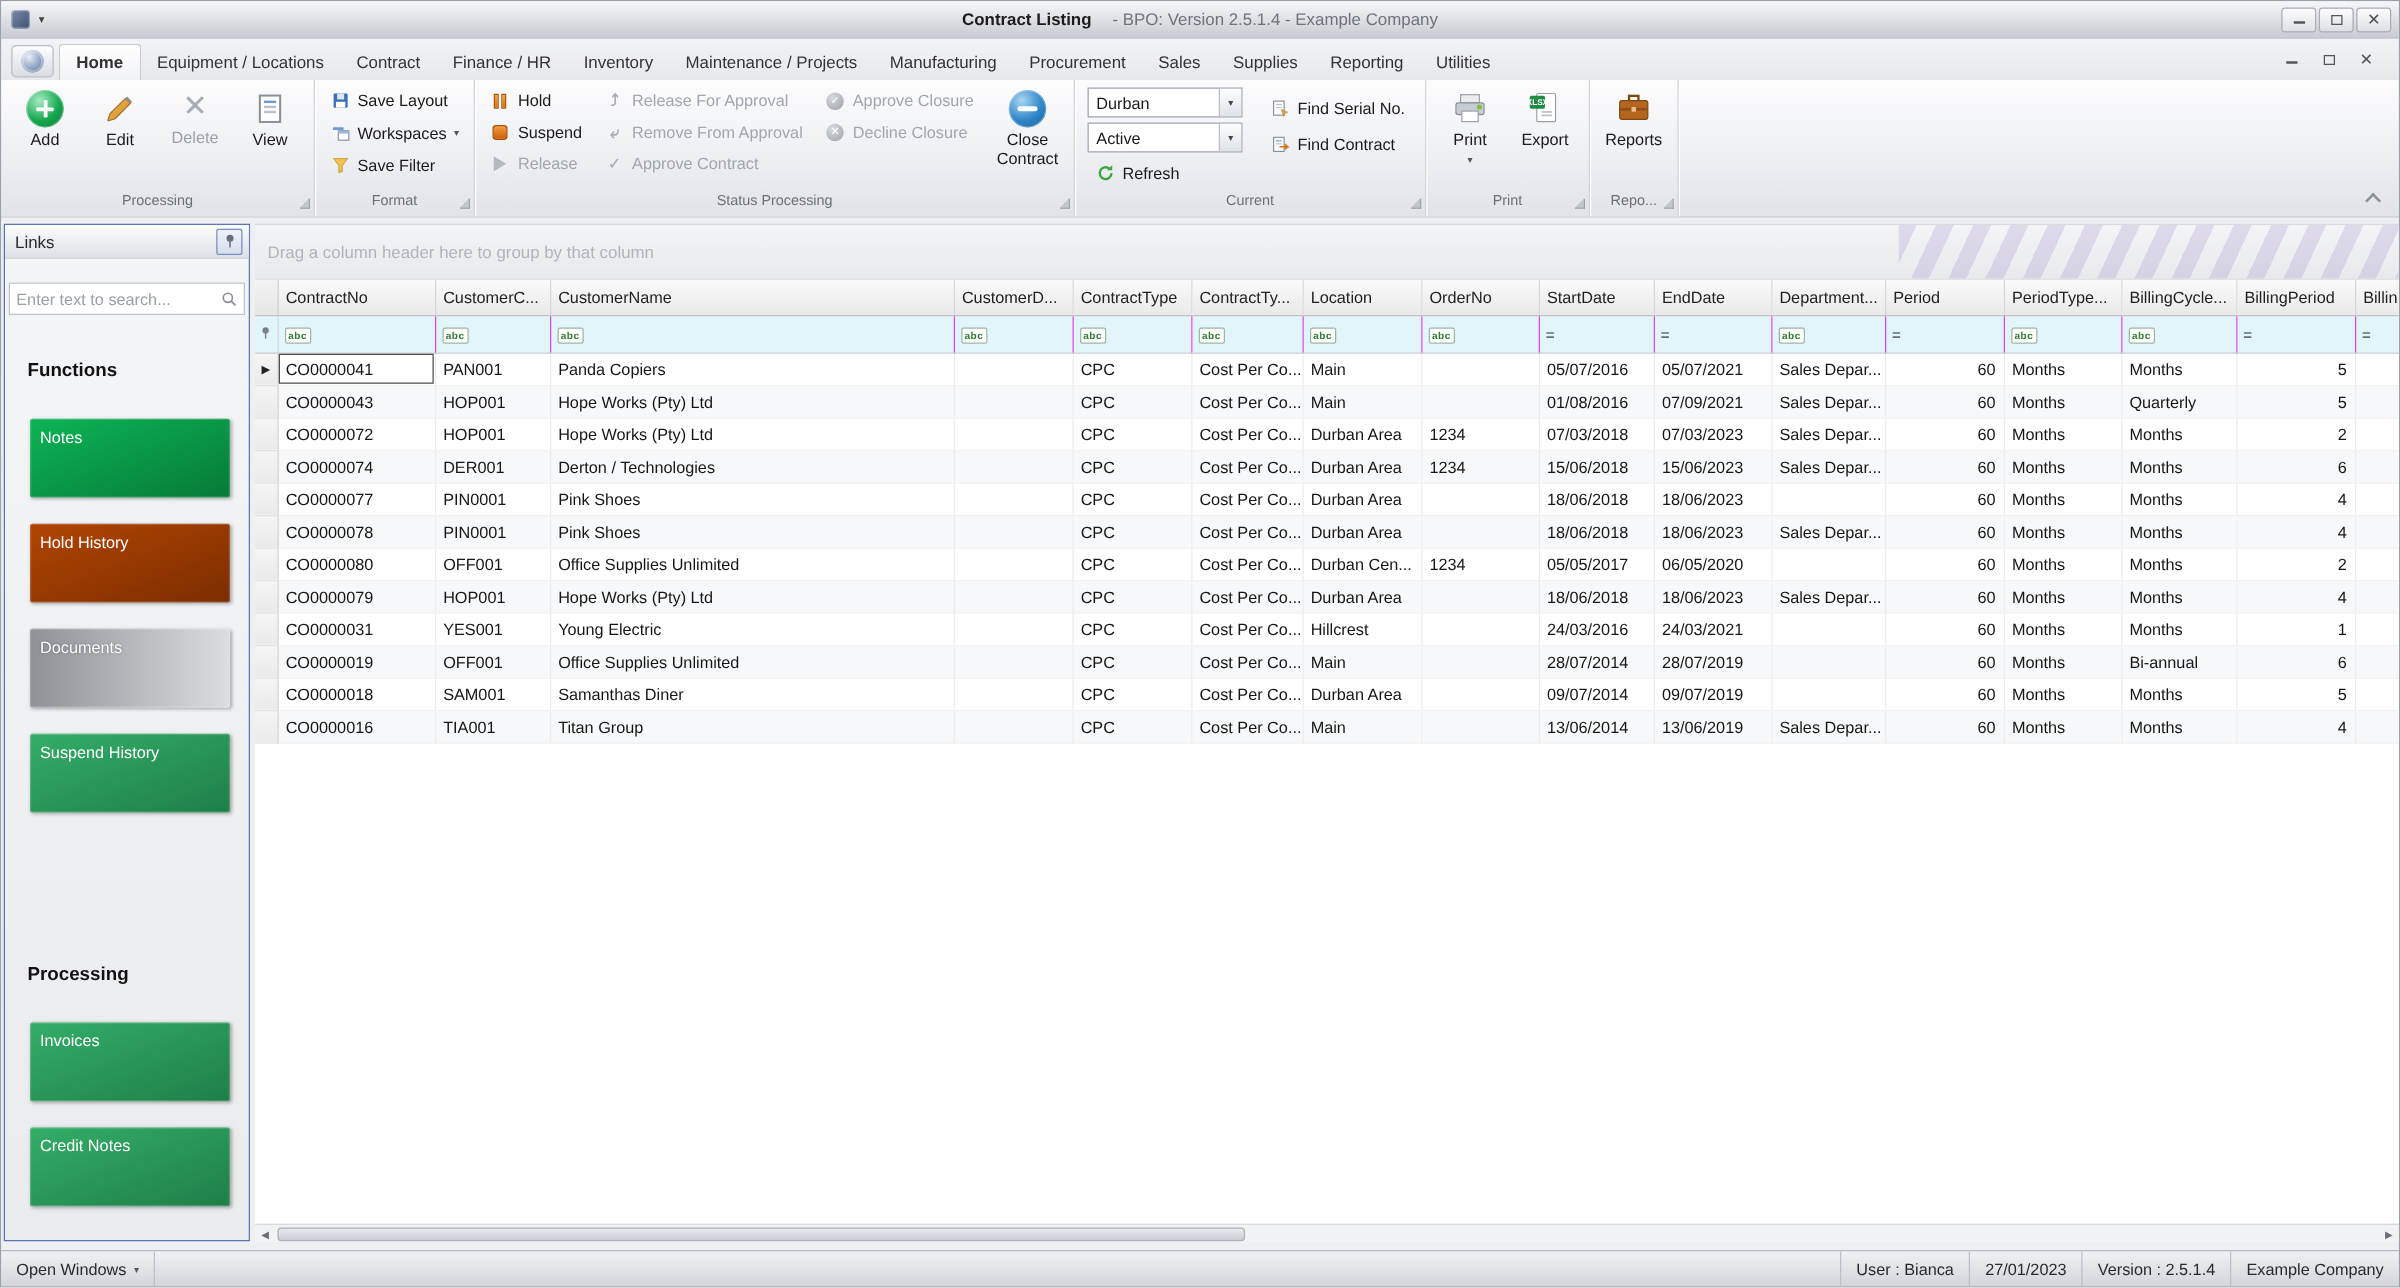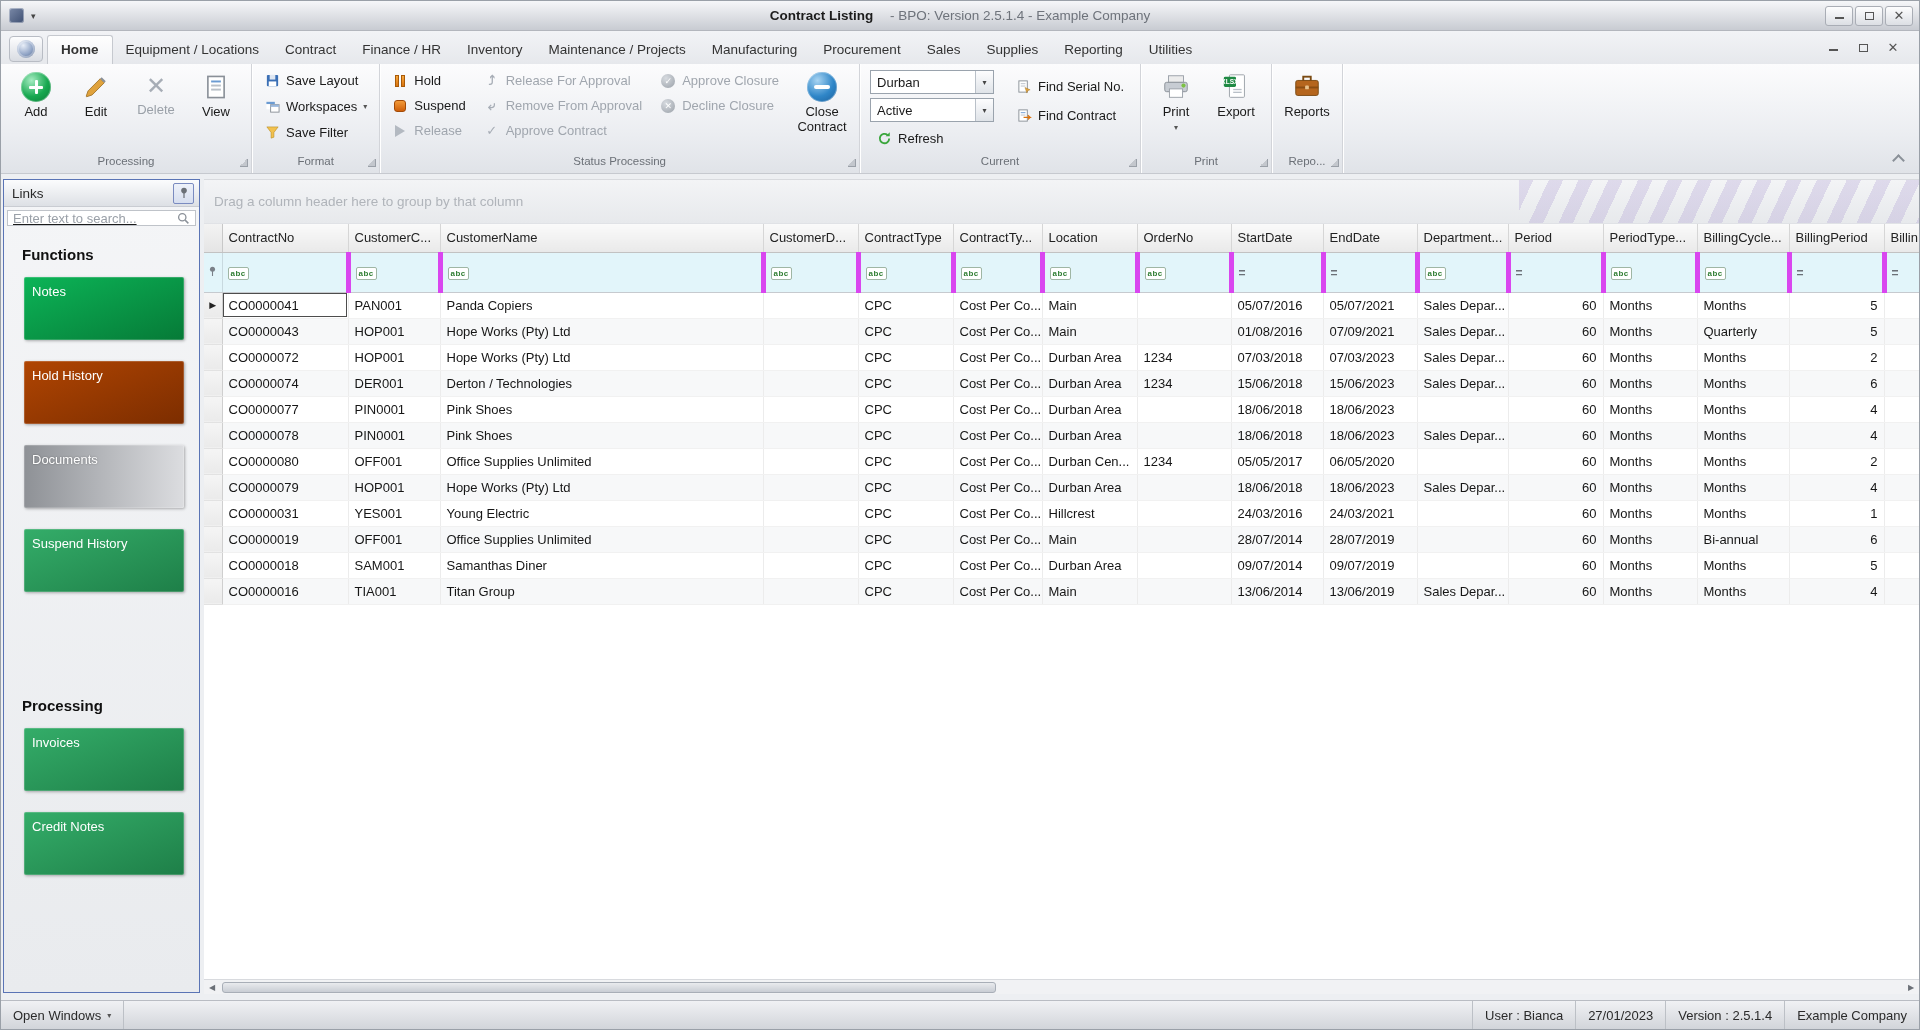--- a/index.html
+++ b/index.html
@@ -62,43 +62,43 @@
   .pause i { width:4px; height:12px; background:linear-gradient(#f7a93d,#d9730f); border:1px solid #a85a08; }
   .oct { width:12px; height:12px; border-radius:3px; background:linear-gradient(#f39b3a,#cf5f0a); border:1px solid #a24a06; }
   .tri { width:0; height:0; border-left:10px solid #b3b9c1; border-top:6px solid transparent; border-bottom:6px solid transparent; }
   .garrow { color:#a7adb6; font-size:13px; font-weight:bold; }
   .gcircle { width:14px; height:14px; border-radius:50%; background:radial-gradient(circle at 35% 30%,#d7dbe0,#9aa0a8); color:#fff; font-size:9px; display:flex; align-items:center; justify-content:center; font-weight:bold; }
 
   
   .main { flex:1; display:flex; background:#edeff2; padding-top:5px; min-height:0; }
 
   
-  .sidebar { width:197px; margin:0 0 7px 2px; border:1px solid #5a74b5; background:linear-gradient(#f4f5f7,#e9ebee); display:flex; flex-direction:column; flex:0 0 auto; }
+  .sidebar { width:197px; margin:0 0 7px 2px; border:1px solid #5a74b5; background:linear-gradient(#f4f5f7,#e9ebee); display:flex; flex-direction:column; flex:0 0 auto;gap:16px; }
   .sb-header { height:27px; background:linear-gradient(#fbfcfd,#dde0e5); border-bottom:1px solid #c9ccd2; display:flex; align-items:center; padding:0 5px 0 8px; font-size:13.5px; color:#2a2a2a; flex:0 0 auto; }
   .pin-btn { margin-left:auto; width:21px; height:21px; border:1px solid #7a8bc0; background:linear-gradient(#eef2fa,#d6deef); border-radius:2px; display:flex; align-items:center; justify-content:center; }
-  .sb-search { margin:3px 3px 2px; height:16px; background:#fff; border:1px solid #bfc3c9; display:flex; align-items:center; padding:0 5px; flex:0 0 auto;text-decoration:underline; }
+  .sb-search { margin:3px 3px 2px; height:26px; background:#fff; border:1px solid #bfc3c9; display:flex; align-items:center; padding:0 5px; flex:0 0 auto; }
   .sb-search input { border:none; outline:none; flex:1; font-size:13px; font-family:inherit; color:#333; min-width:0; background:transparent; }
   .sb-search input::placeholder { color:#9aa0a8; }
   .sb-heading { font-size:15px; font-weight:bold; color:#111; margin:18px 0 14px 18px; }
   .sb-heading.second { margin-top:84px; }
   .side-btn { width:160px; min-height:63px; margin:0 0 21px 20px; color:#fff; font-size:13px; padding:7px 8px; border-radius:2px; box-shadow:inset 0 0 0 1px rgba(255,255,255,.18), 1px 1px 3px rgba(0,0,0,.3); cursor:default; }
   .sb-green-bright { background:linear-gradient(to bottom right,#0cb457,#067a37); }
   .sb-silver { background:linear-gradient(to right,#8e9196,#dcdde0); text-shadow:0 0 2px rgba(0,0,0,.35); }
   .sb-rust { background:linear-gradient(to bottom right,#b04502,#7c2d00); }
   .sb-green { background:linear-gradient(to bottom right,#34ad69,#1e7f48); }
 
   
   .gridarea { flex:1; display:flex; flex-direction:column; margin:0 0 0 4px; min-width:0; border-top:1px solid #d8dade; }
   .groupbar { height:44px; background:linear-gradient(#f3f4f6,#e7e9ec); color:#b0b4ba; font-size:13.5px; display:flex; align-items:center; padding-left:10px; position:relative; overflow:hidden; flex:0 0 auto; border-bottom:1px solid #e0e2e6; }
   .groupbar::after { content:""; position:absolute; right:0; top:0; bottom:0; width:400px; background:repeating-linear-gradient(115deg, rgba(168,150,208,.28) 0 13px, rgba(255,255,255,0) 13px 27px); }
   .gridrows { flex:1; background:#fff; overflow:hidden; min-height:0; }
   table.grid { border-collapse:collapse; table-layout:fixed; width:1719px; font-size:13px; }
   th.gh { height:28px; background:linear-gradient(#fafafa,#e9e9e9); border-right:1px solid #d6d6d6; border-bottom:1px solid #c2c2c2; font-weight:normal; text-align:left; padding:0 6px; color:#222; white-space:nowrap; overflow:hidden; }
   th.ghind { background:linear-gradient(#f3f3f3,#e5e5e5); border-right:1px solid #c8c8c8; border-bottom:1px solid #c2c2c2; }
-  td.gf { height:40px; background:#e2f5fa; border-right:5px solid #d946ef; border-bottom:1px solid #c6cacf; padding:0 5px; white-space:nowrap; overflow:hidden; }
+  td.gf { height:30px; background:#e2f5fa; border-right:1px solid #d946ef; border-bottom:1px solid #c6cacf; padding:0 5px; white-space:nowrap; overflow:hidden; }
   td.gfind { background:#e2f5fa; border-right:1px solid #c8d9df; border-bottom:1px solid #c6cacf; text-align:center; }
   .f-abc { display:inline-flex; align-items:center; height:13px; border:1px solid #9fb6a4; background:#fff; border-radius:2px; padding:0 2px; font-size:8px; letter-spacing:.5px; color:#2e7d32; font-weight:bold; }
   .f-eq { color:#6b7077; font-weight:bold; font-size:12px; }
   td.gc { height:26px; border-right:1px solid #ececec; border-bottom:1px solid #f1f1f1; padding:0 6px; white-space:nowrap; overflow:hidden; color:#161616; }
   td.gc.ar { text-align:right; }
   td.gind { background:linear-gradient(#f5f5f5,#eaeaea); border-right:1px solid #cfcfcf; border-bottom:1px solid #e2e2e2; text-align:center; font-size:9px; color:#222; padding:0; }
   tr.alt td.gc { background:#f7f8f9; }
   tr.focused td.gc { background:#fff; }
   td.focus-cell { outline:1px solid #4d4d4d; outline-offset:-2px; }
 

